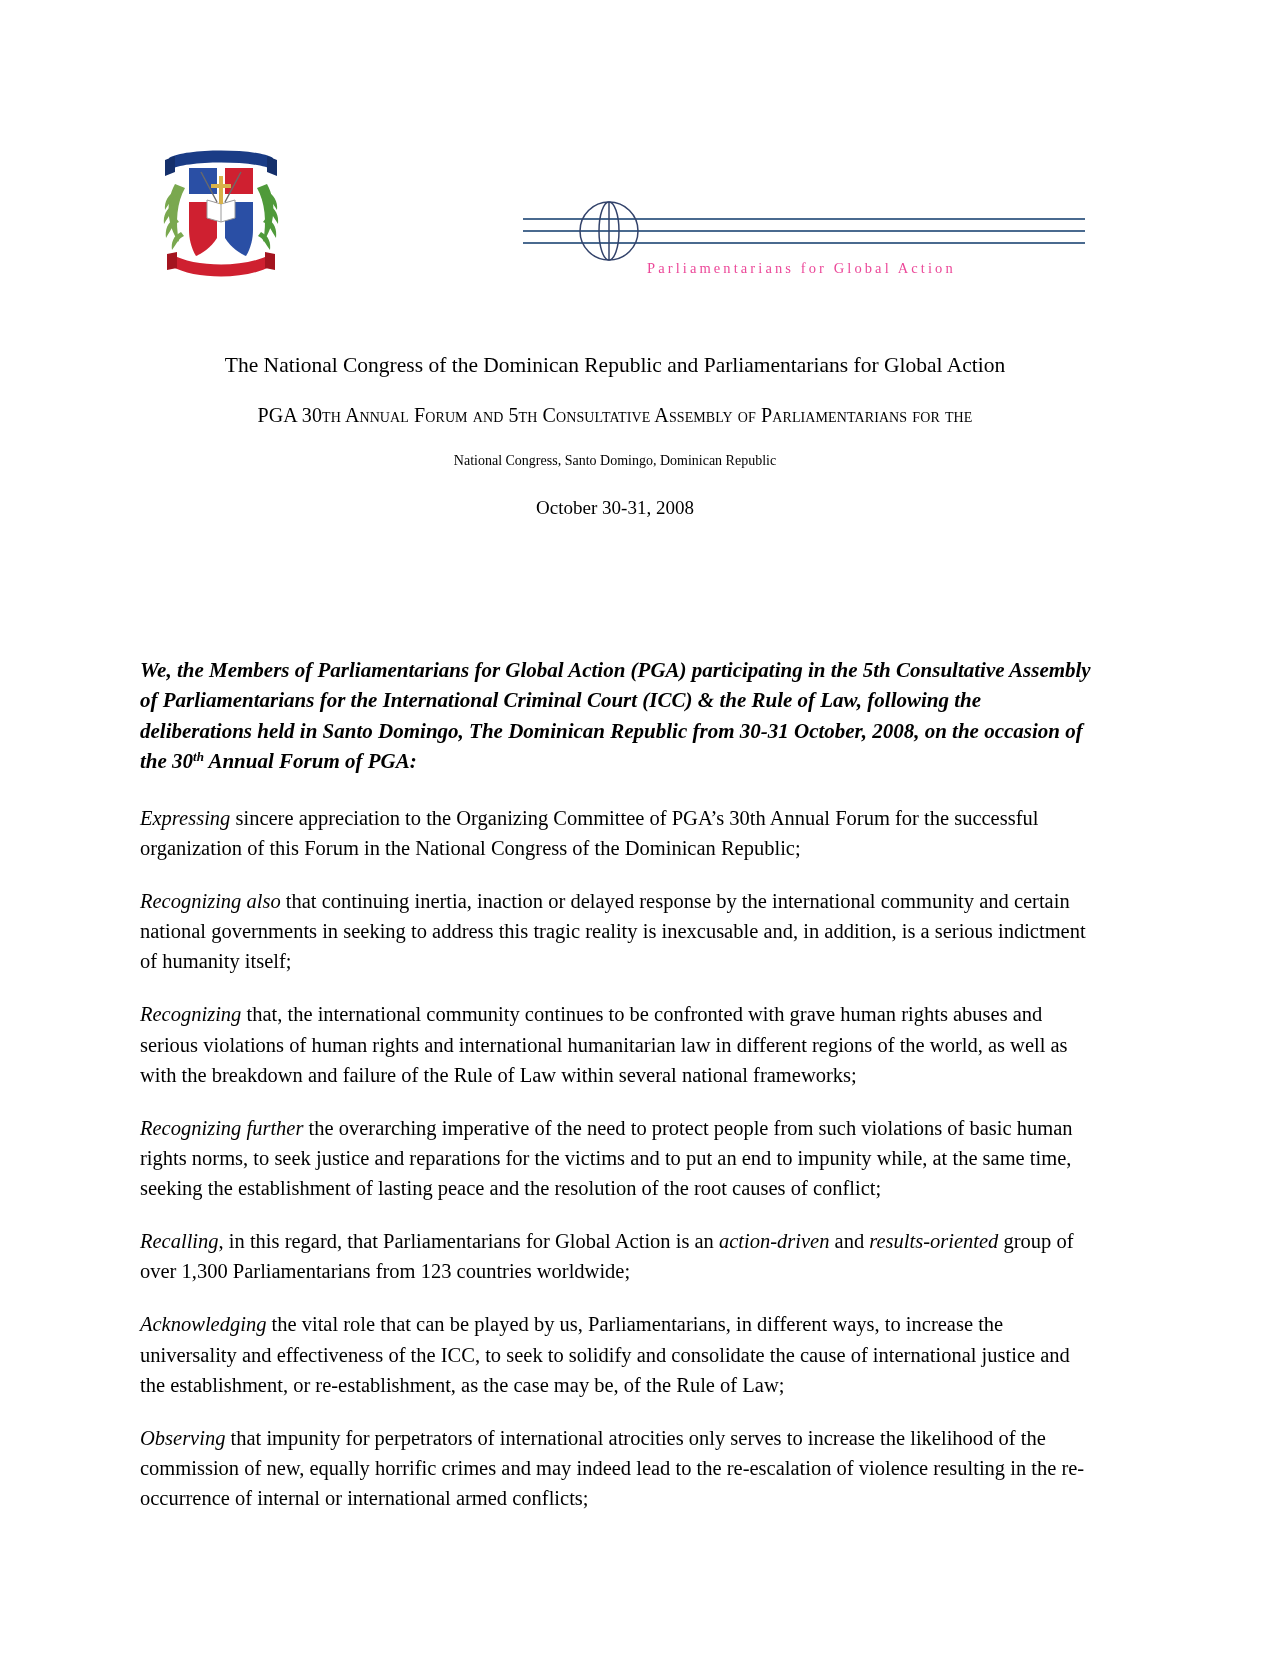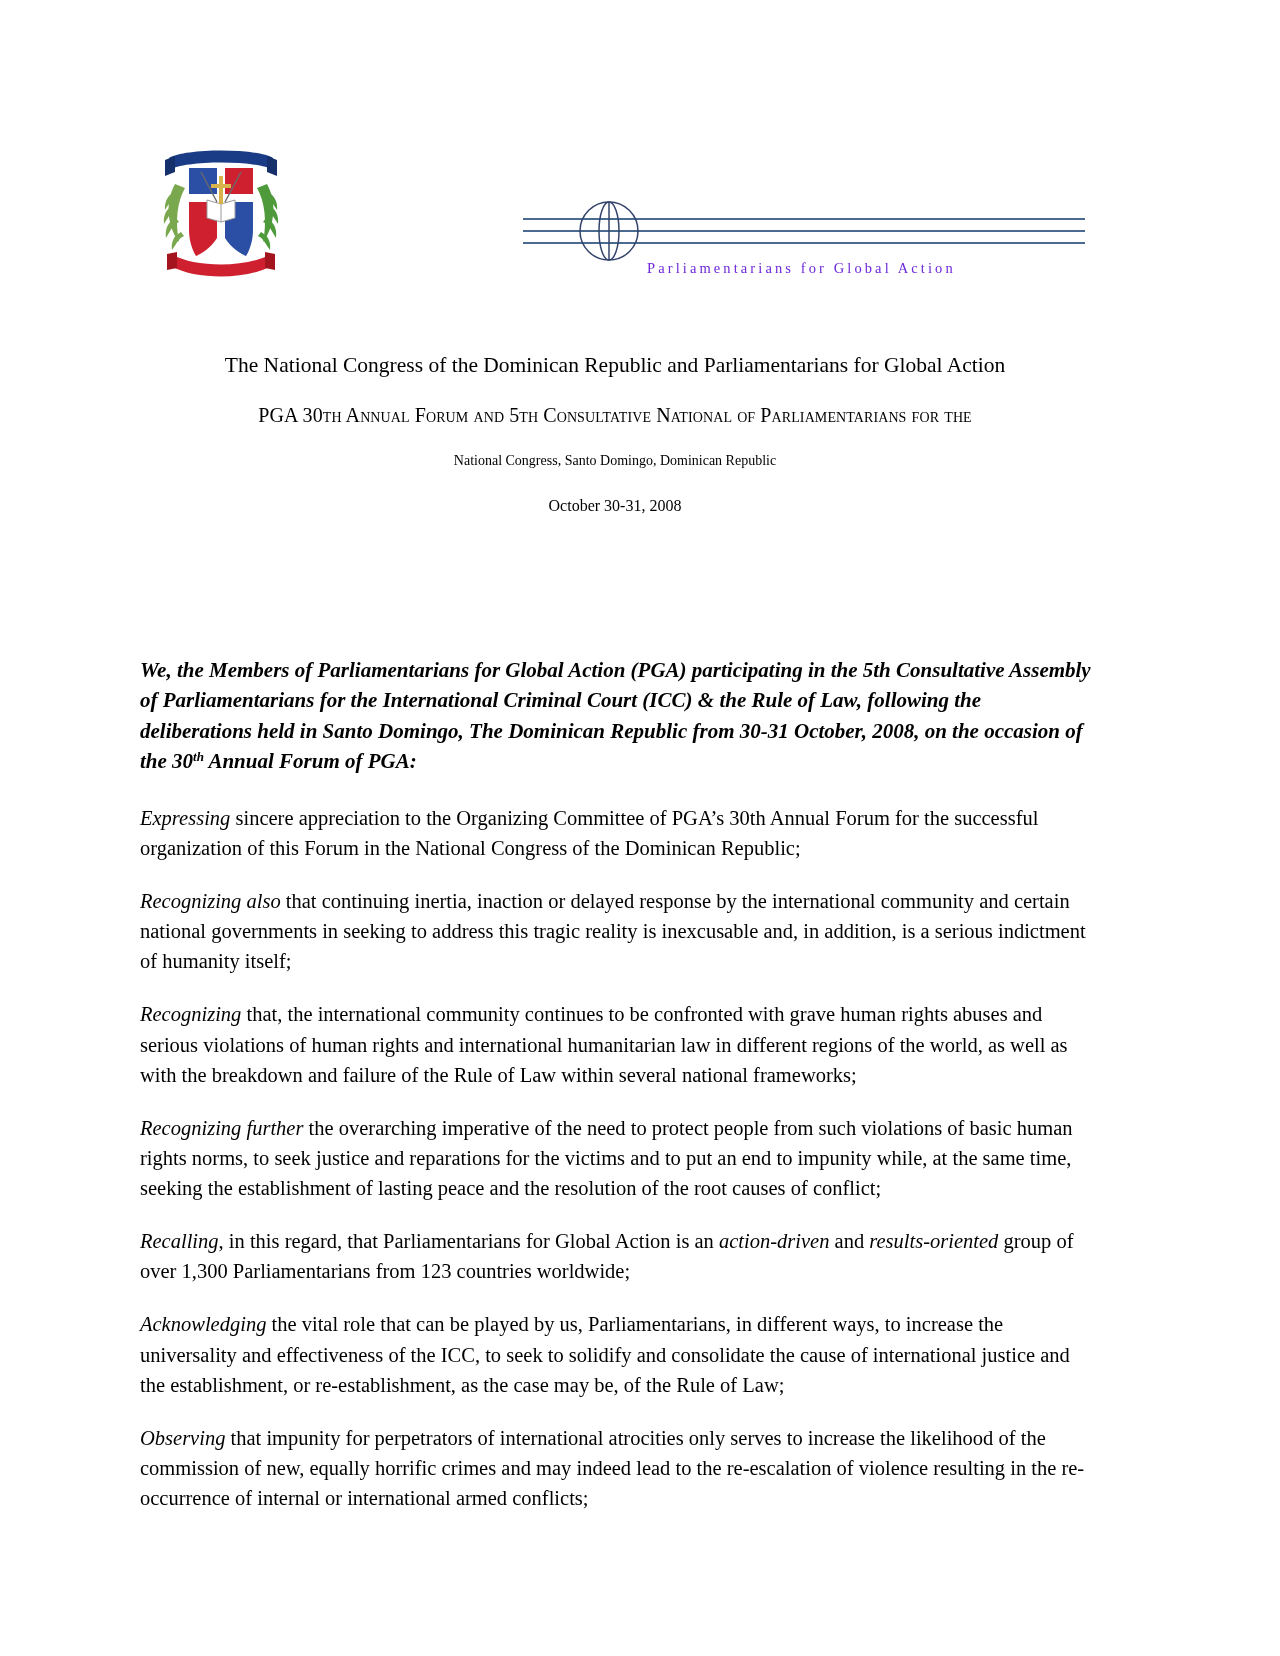--- a/index.html
+++ b/index.html
@@ -73,21 +73,21 @@
     width: 62px;
     height: 62px;
   }
   .pga-wordmark {
     position: absolute;
     left: 124px;
     top: 60px;
     font-family: "Liberation Serif", "DejaVu Serif", serif;
     font-size: 14.5px;
     letter-spacing: 3.1px;
-    color: #6d28d9;
+    color: #ec4899;
     white-space: nowrap;
   }
 
   
   .header-block {
     position: absolute;
     left: 135px;
     top: 352px;
     width: 960px;
     text-align: center;
@@ -103,21 +103,21 @@
     font-variant: small-caps;
     margin: 0 0 23px 0;
     letter-spacing: 0.1px;
   }
   .venue-line {
     font-size: 14px;
     line-height: 1.25;
     margin: 0 0 26px 0;
   }
   .date-line {
-    font-size: 16px;
+    font-size: 19px;
     line-height: 1.25;
     margin: 0 0 20px 0;
   }
   .doc-title {
     font-size: 27px;
     font-weight: bold;
     font-style: italic;
     text-decoration: underline;
     text-underline-offset: 5px;
     margin: 0;
@@ -226,21 +226,21 @@
         </svg>
       </div>
       <div class="pga-wordmark">Parliamentarians for Global Action</div>
     </div>
   </div>
 
   <div class="header-block">
     <p class="host-line">The National Congress of the Dominican Republic and Parliamentarians for Global Action</p>
 
     <p class="forum-title">
-      <span>PGA 30th Annual Forum and 5th Consultative National of Parliamentarians for the</span><br>
+      <span>PGA 30th Annual Forum and 5th Consultative Assembly of Parliamentarians for the</span><br>
     </p>
 
     <p class="venue-line">National Congress, Santo Domingo, Dominican Republic</p>
 
     <p class="date-line">October 30-31, 2008</p>
 
   </div>
 
   <div class="body-block">
 

